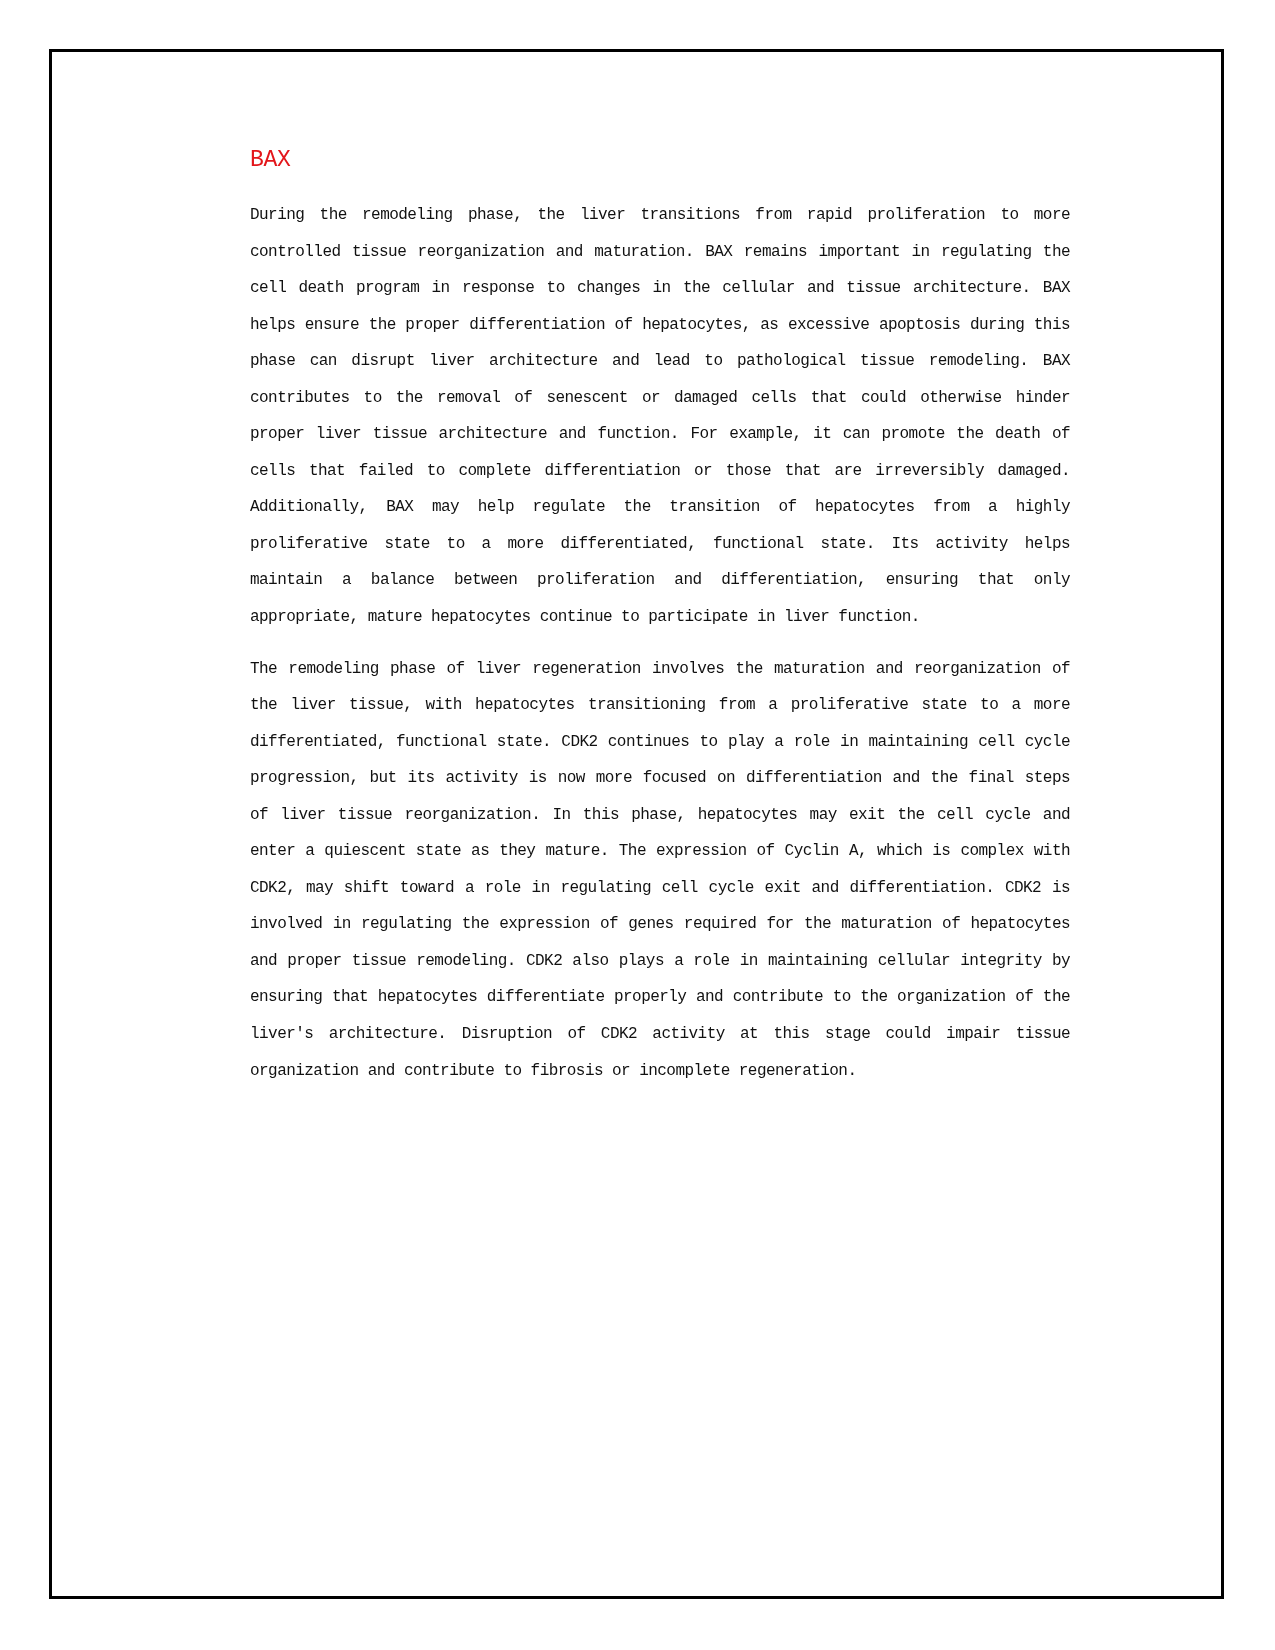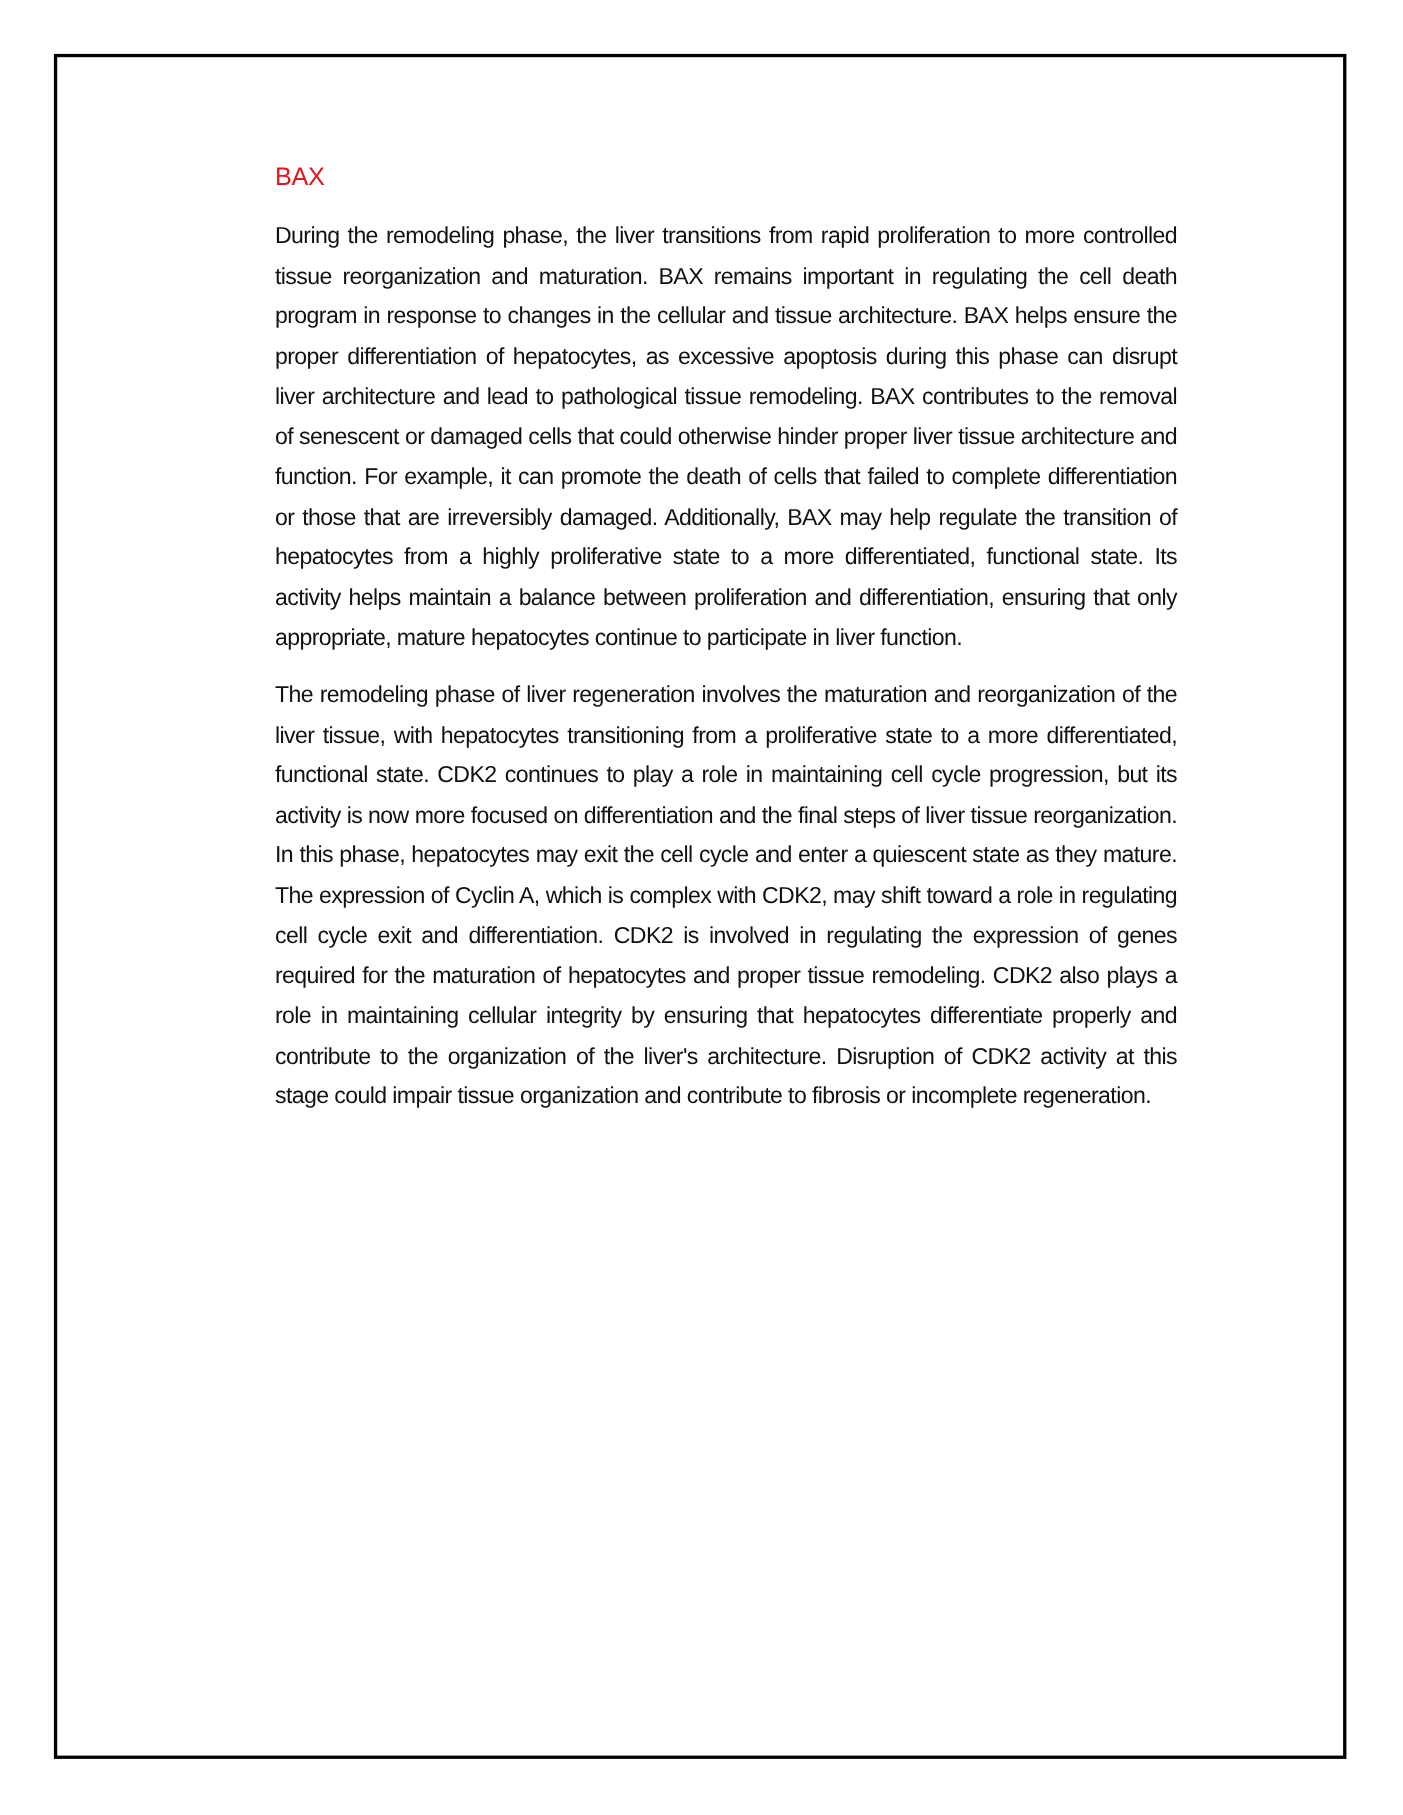--- a/index.html
+++ b/index.html
@@ -20,33 +20,33 @@
       width: 1169px;
       height: 1544px;
       border: 3px solid #000000;
       box-sizing: content-box;
     }
     .content {
       position: absolute;
       left: 250px;
       top: 142px;
       width: 820px;
-      font-family: Liberation Sans, sans-serif;
+      font-family: Liberation Mono, monospace;
       color: #111111;
     }
     .section-heading {
       font-size: 23px;
       line-height: 36px;
       color: #e3161b;
       margin: 0 0 19px 0;
       font-weight: normal;
       letter-spacing: -0.3px;
     }
     .section-body {
-      font-size: 21px;
+      font-size: 16px;
       line-height: 36.55px;
       text-align: justify;
       margin: 0 0 15px 0;
       letter-spacing: -0.55px;
       word-spacing: 0px;
     }
   </style>
 </head>
 <body>
 

